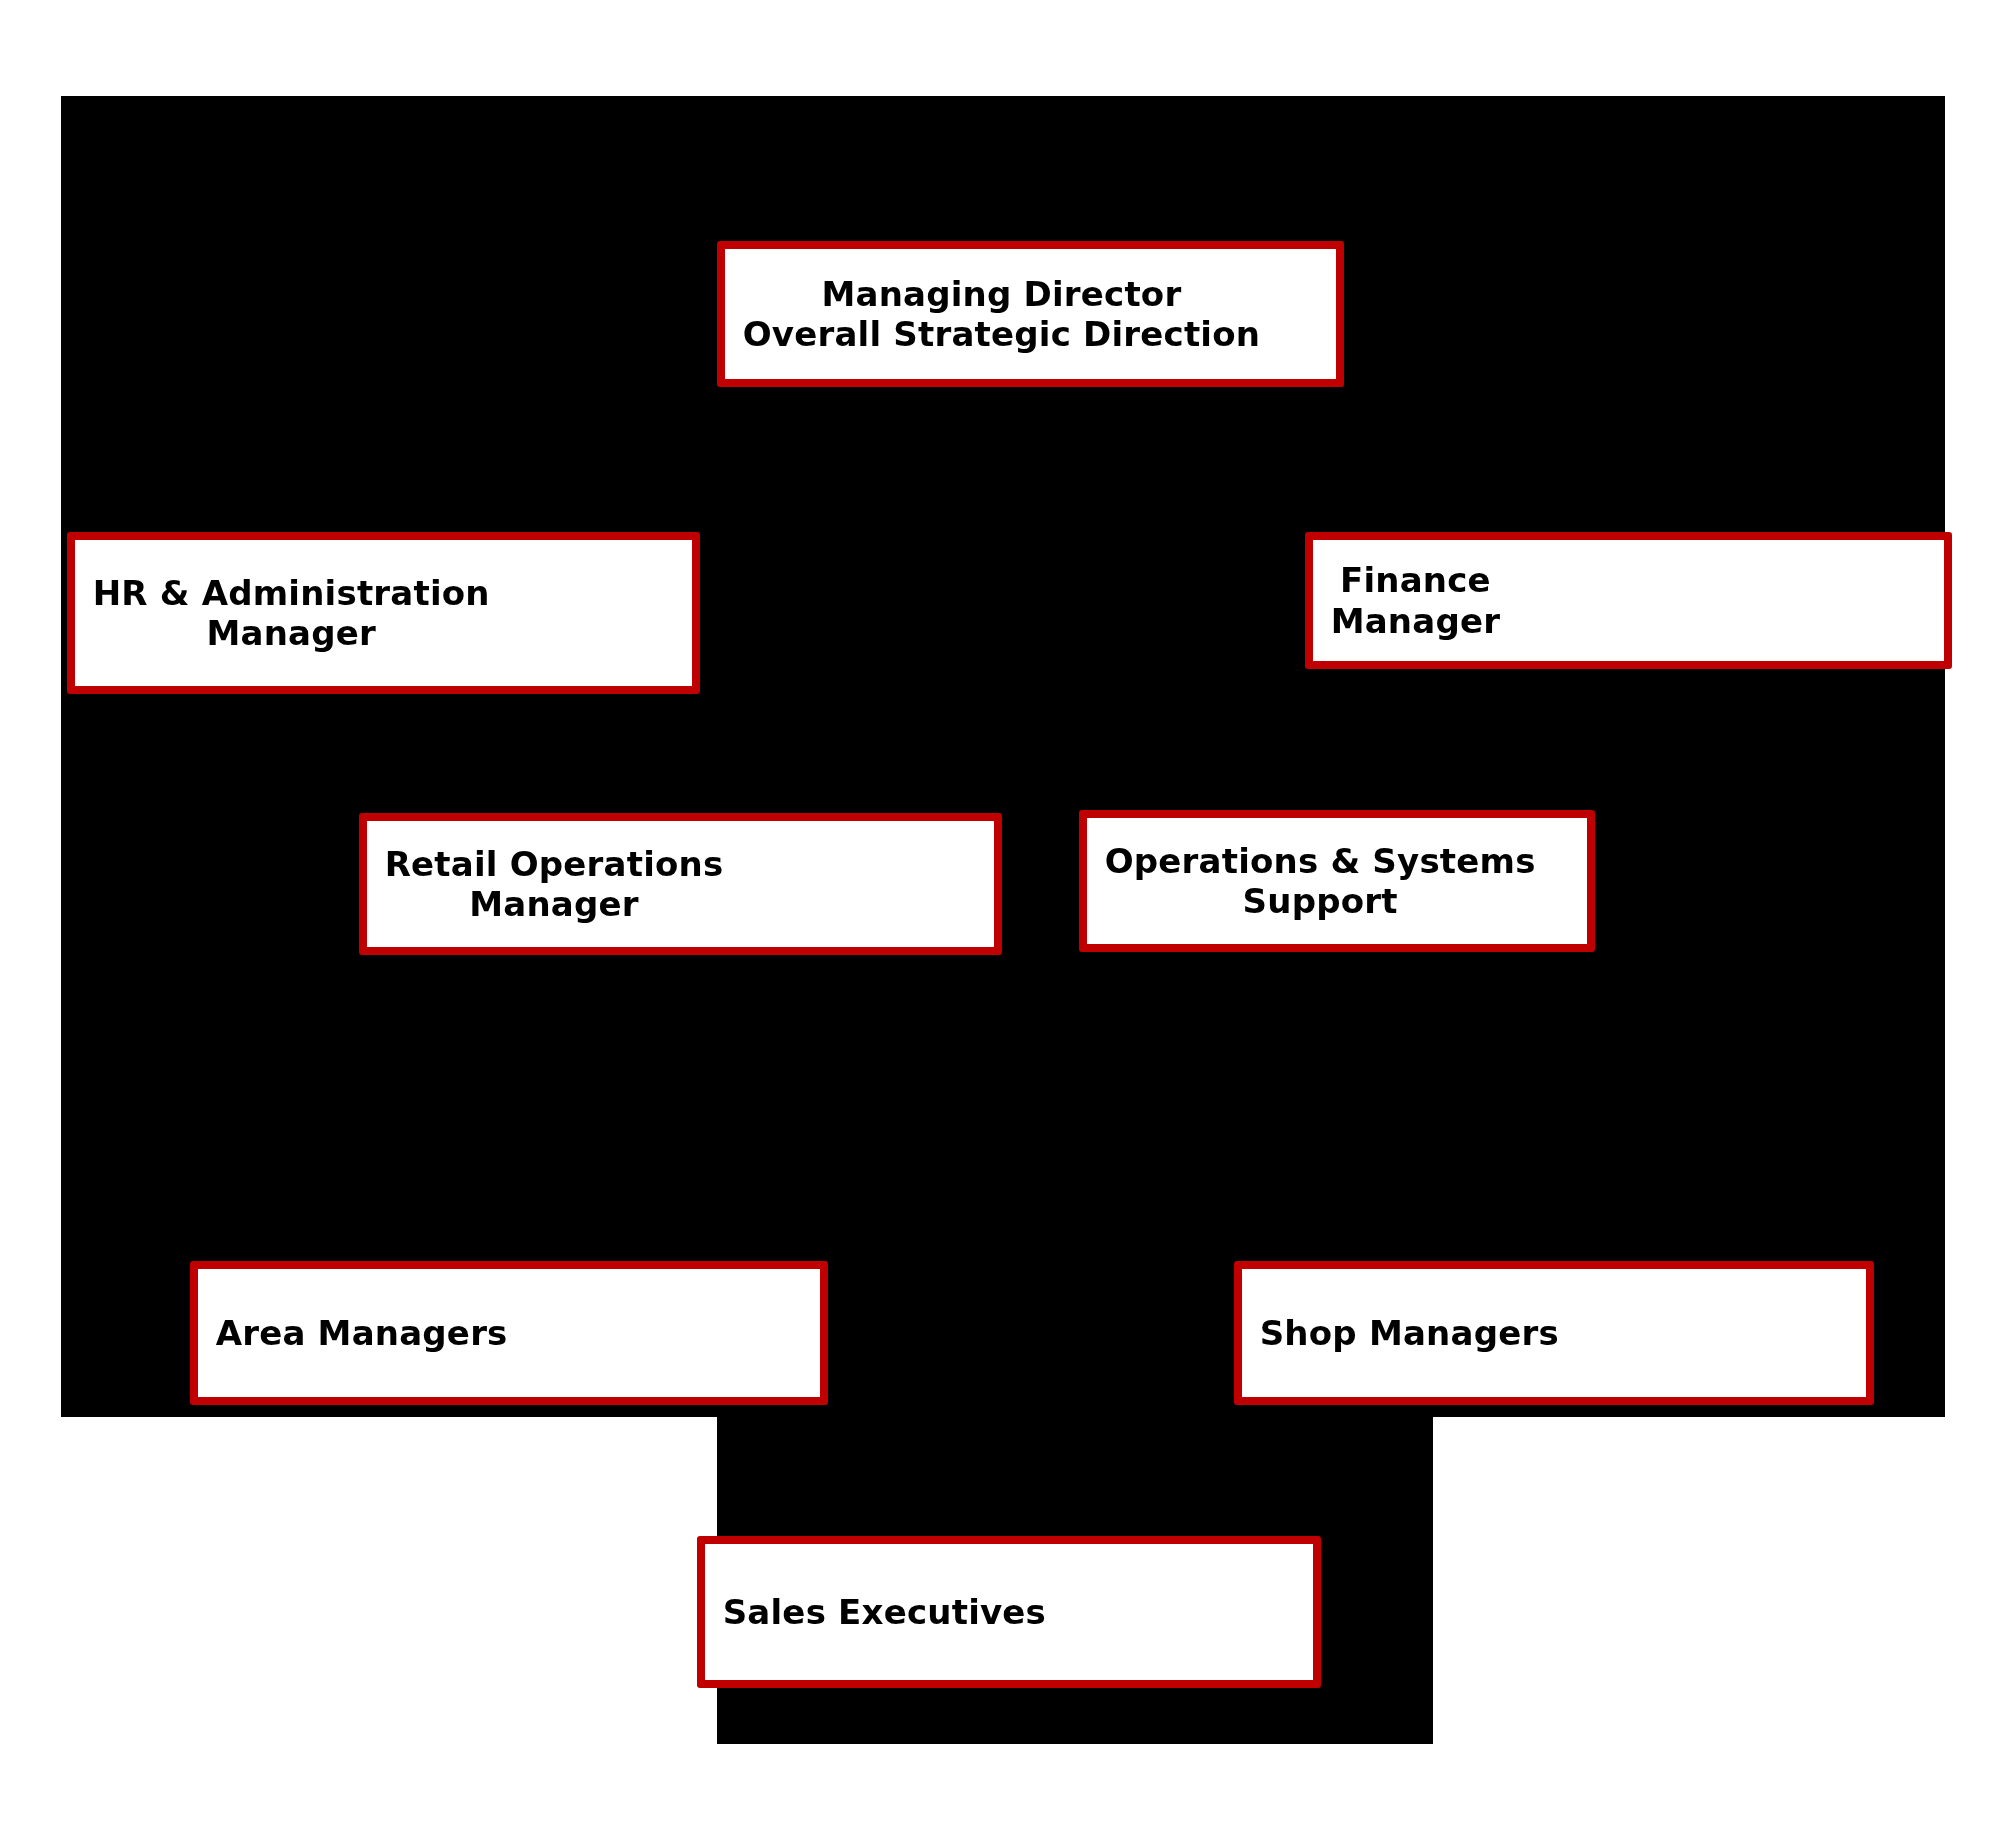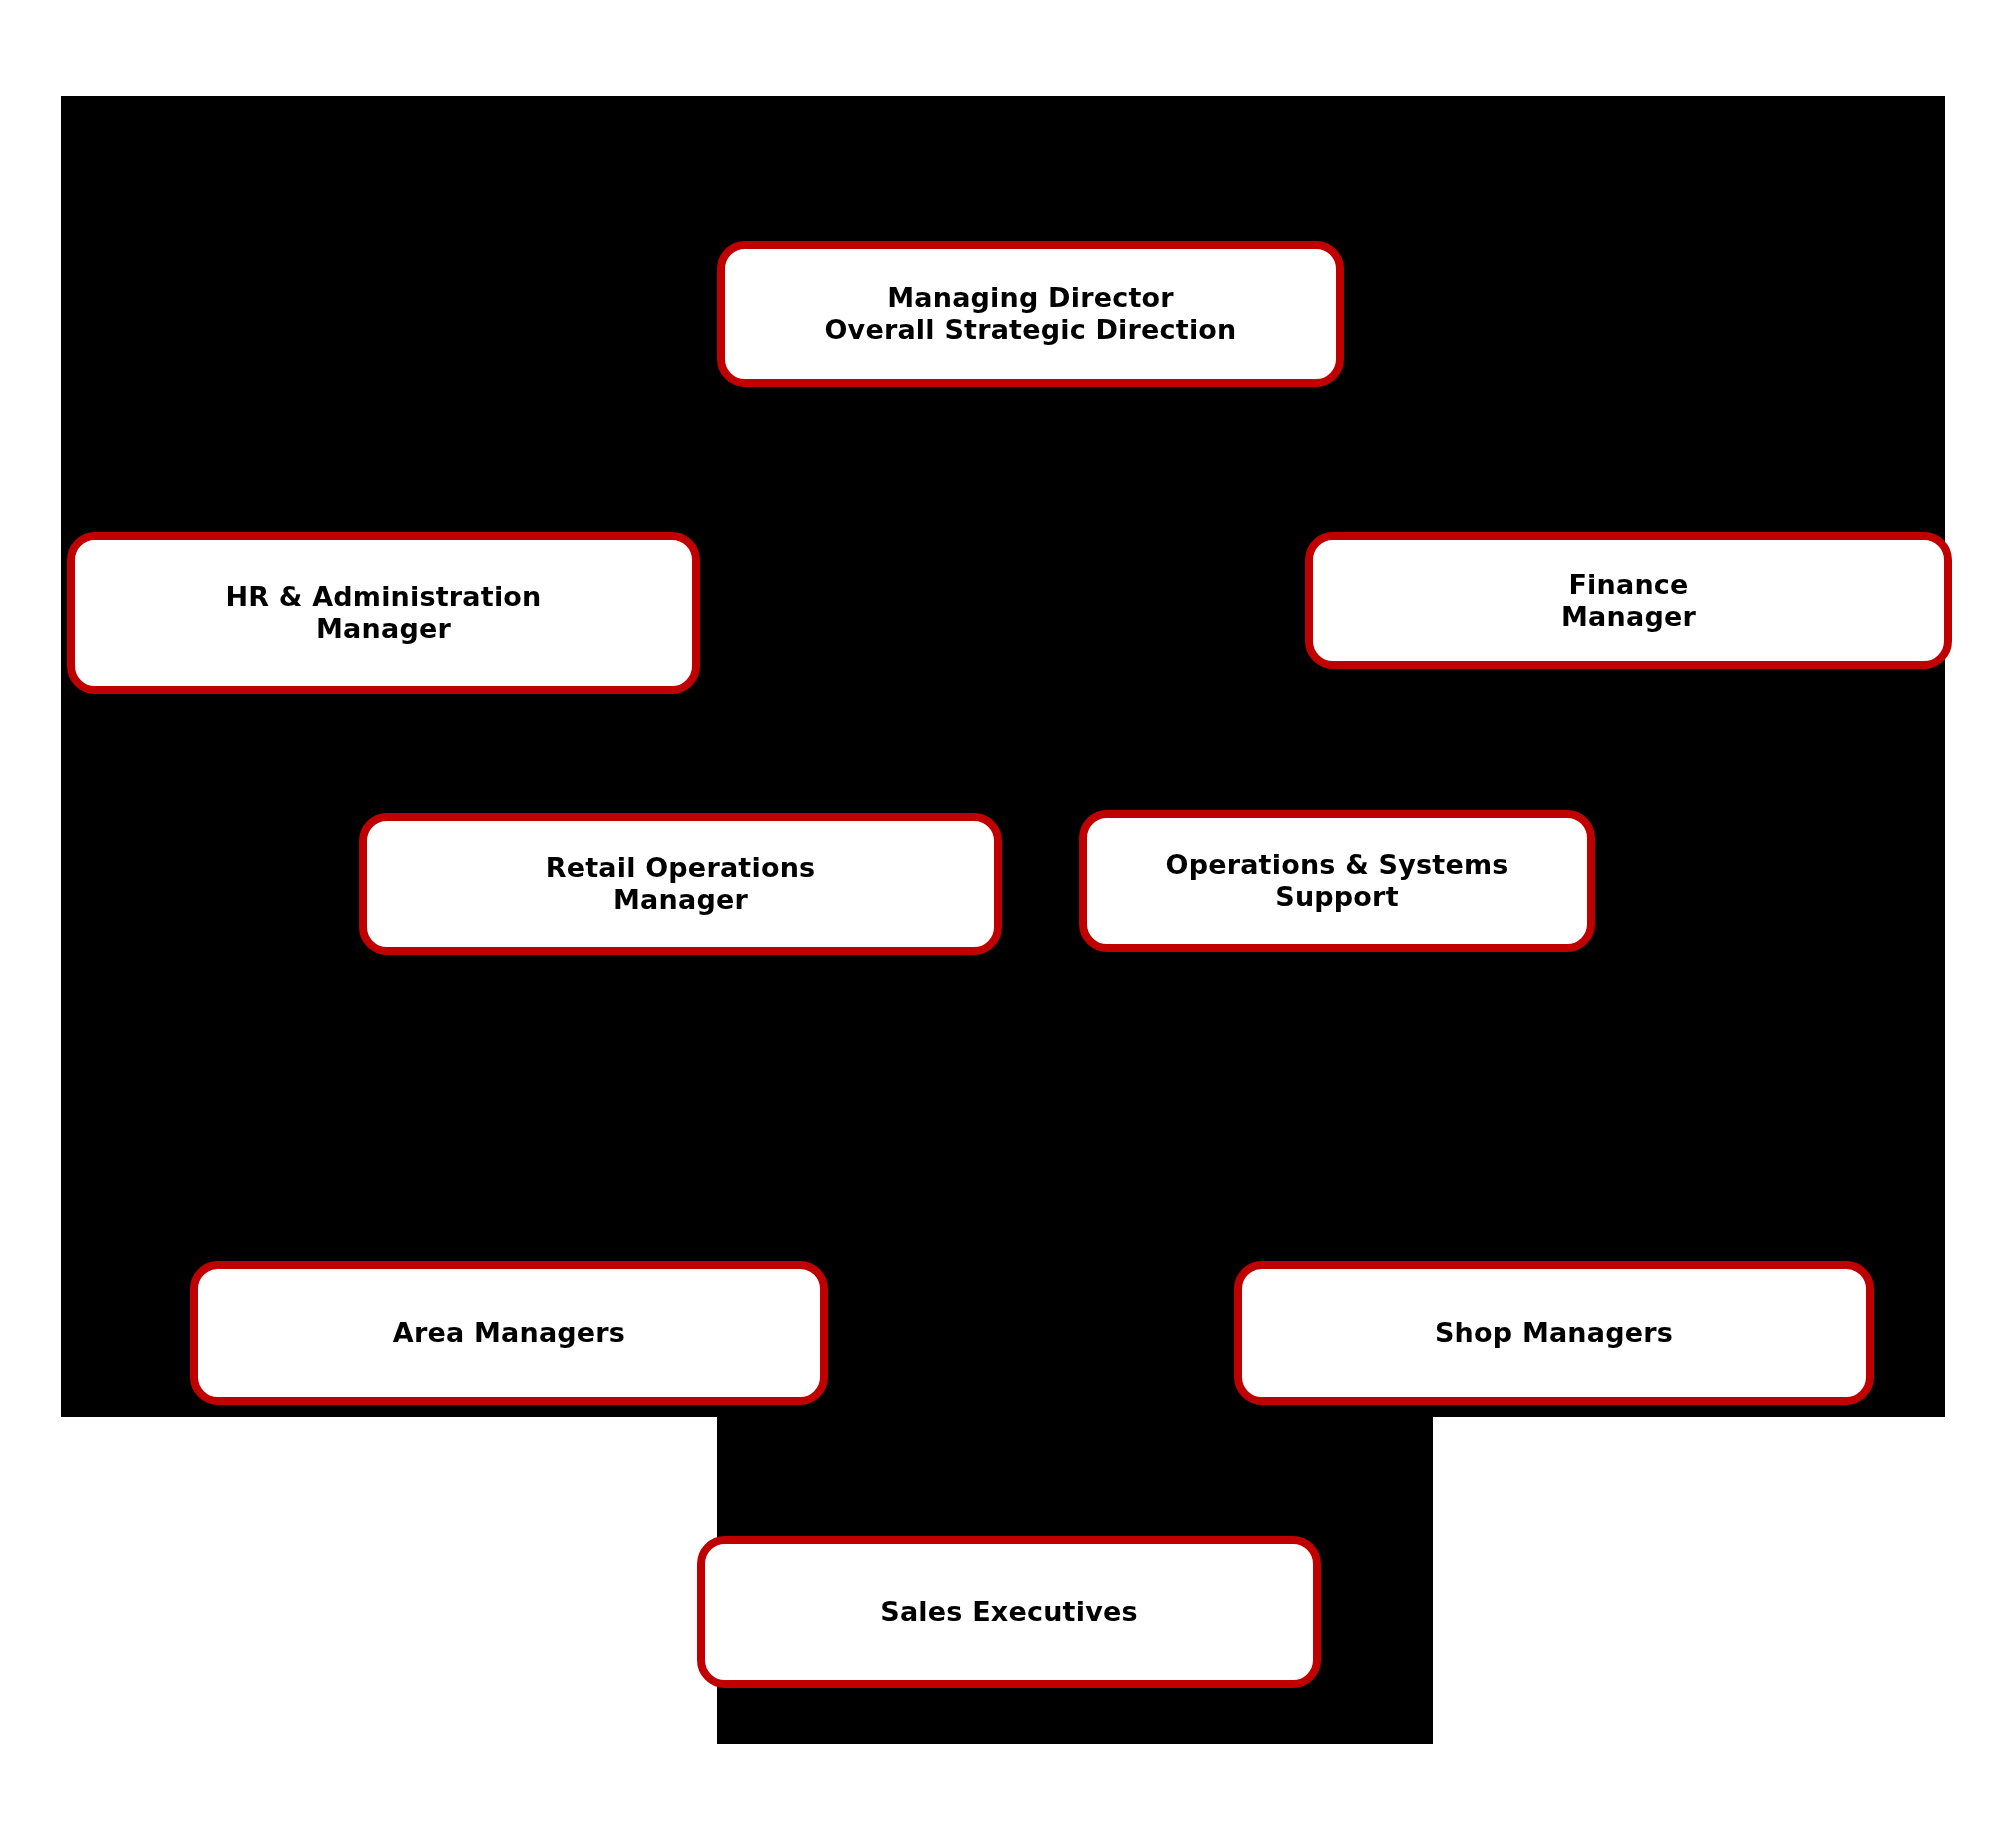--- a/index.html
+++ b/index.html
@@ -41,28 +41,28 @@
     height: 327px;
     background: #000000;
   }
 
   
   .node {
     position: absolute;
     box-sizing: border-box;
     background: #ffffff;
     border: 8.9px solid #c00000;
-    border-radius: 28px;
+    border-radius: 3px;
     display: flex;
     align-items: center;
-    justify-content: center;
+    justify-content: flex-start;
     text-align: center;
     color: #000000;
     font-weight: bold;
-    font-size: 27px;
+    font-size: 34px;
     line-height: 1.18;
     letter-spacing: 0.2px;
     padding: 3.9px 17.7px;
   }
   .node .label {
     display: block;
     white-space: pre-line;
   }
 
   

